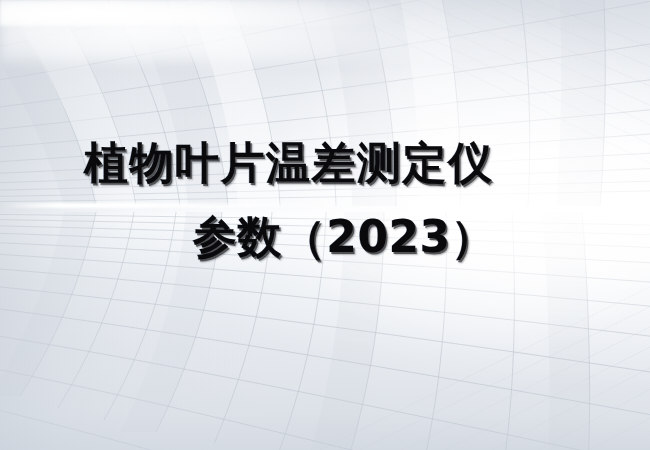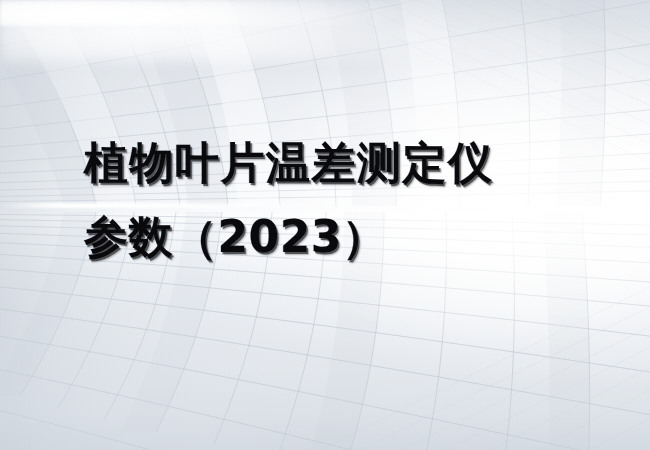--- a/index.html
+++ b/index.html
@@ -143,21 +143,21 @@
     font-weight: 700;
     font-size: 44px;
     line-height: 74px;
     letter-spacing: 1.5px;
     white-space: nowrap;
     text-shadow:
        1.5px 1.5px 0 rgba(0,0,0,0.55),
        2.5px 2.5px 1.5px rgba(30,34,44,0.30),
       -0.5px 0 0 rgba(40,72,130,0.30);
   }
-  #title-line-2 { letter-spacing: 0.5px; }
+  #title-line-2 { letter-spacing: 0.5px; text-align: center; }
 </style>
 </head>
 <body>
 
 <div id="slide">
 
   <div class="bg-layer" id="bg-base"></div>
 
   <div class="bg-layer" id="bg-mesh">
     <svg viewBox="0 0 650 450" preserveAspectRatio="none" xmlns="http://www.w3.org/2000/svg">

